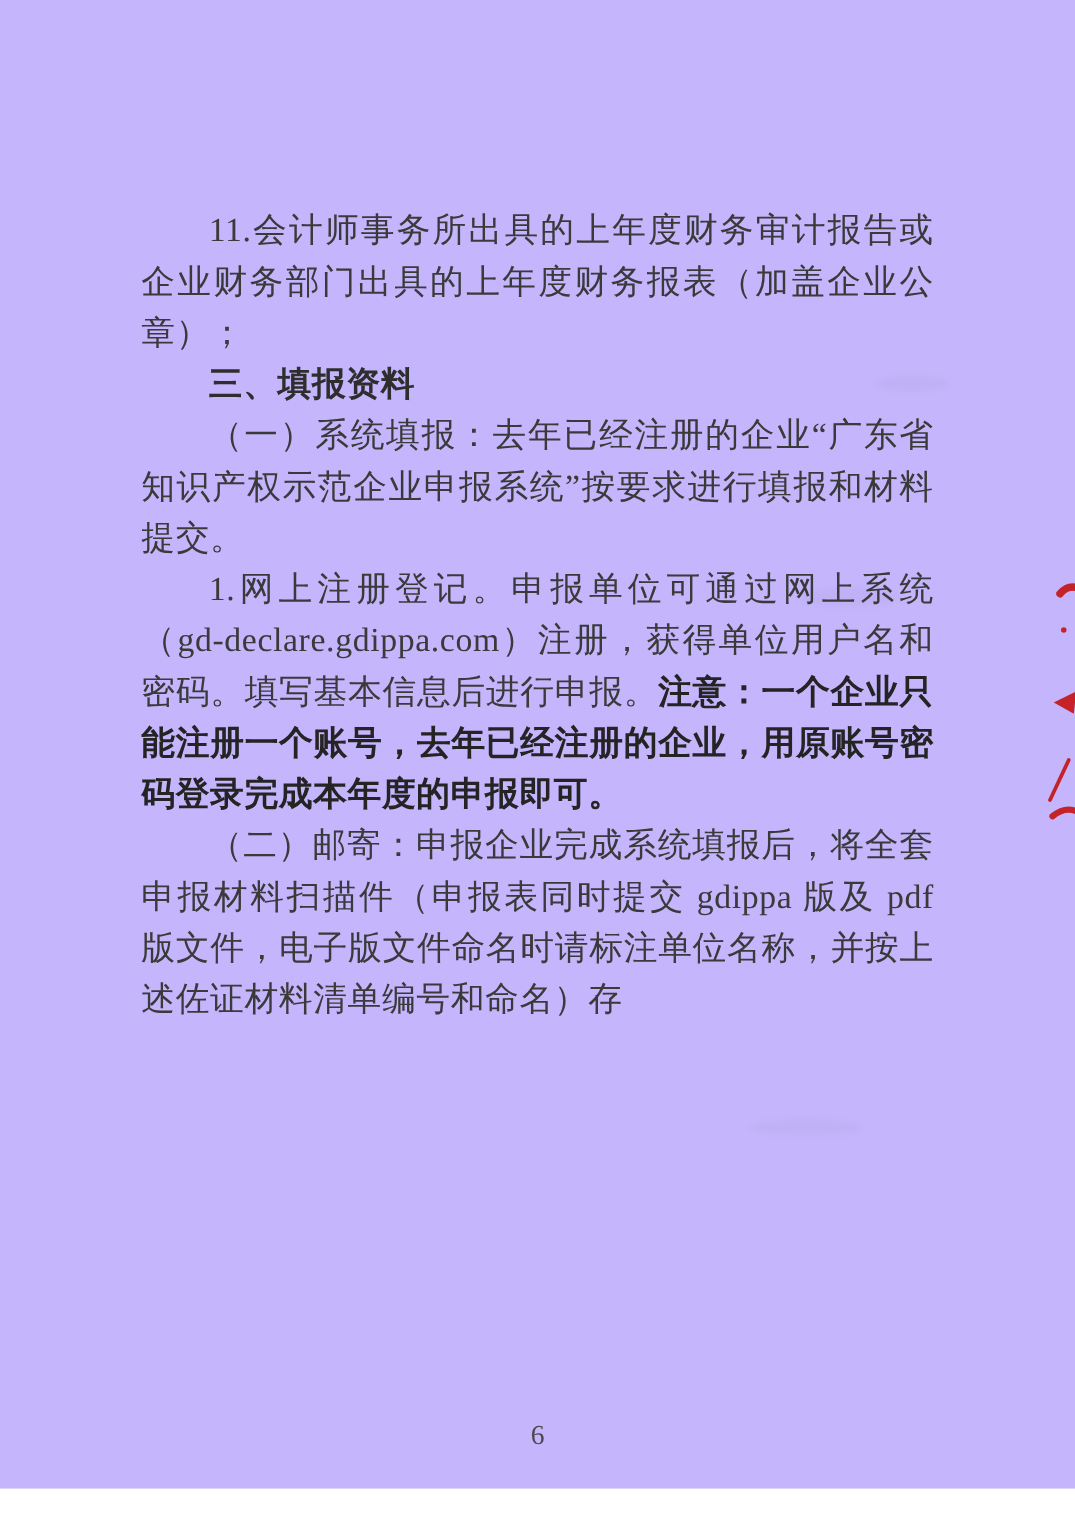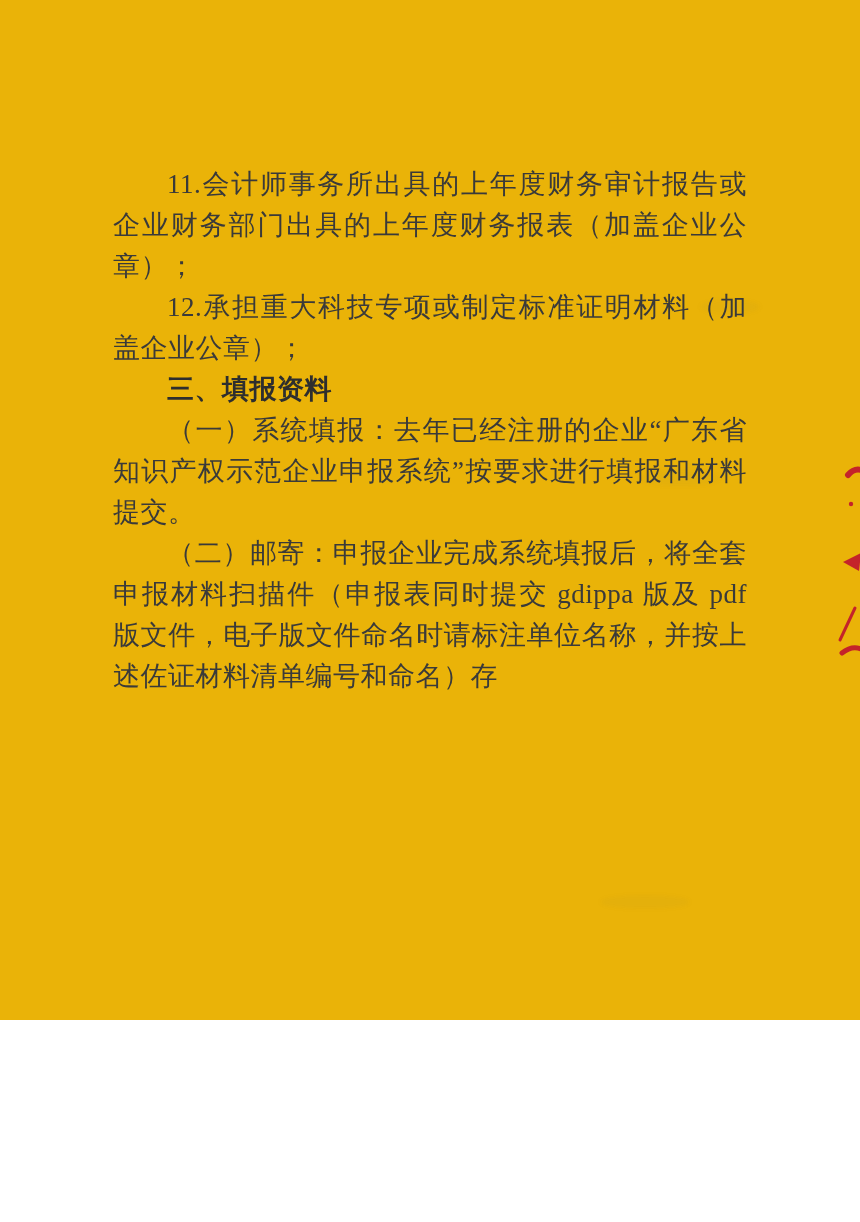--- a/index.html
+++ b/index.html
@@ -3,22 +3,22 @@
 <meta charset="utf-8">
 <style>
   html, body {
     margin: 0;
     padding: 0;
     background: #ffffff;
   }
   .page {
     position: relative;
     width: 860px;
-    height: 1020px;
-    background: #eab308;
+    height: 1191px;
+    background: #c4b5fd;
     overflow: hidden;
     font-family: "Liberation Serif", serif;
   }
   
   .smudge {
     position: absolute;
     border-radius: 50%;
     background: rgba(90, 90, 90, 0.04);
     filter: blur(2px);
   }
@@ -70,23 +70,25 @@
 <body>
 
 <div class="page">
 
   <div class="smudge" style="left:700px; top:300px; width:60px; height:14px;"></div>
   <div class="smudge" style="left:640px; top:470px; width:80px; height:16px;"></div>
   <div class="smudge" style="left:600px; top:895px; width:90px; height:14px;"></div>
 
   <div class="text-block">
     <p>11.会计师事务所出具的上年度财务审计报告或企业财务部门出具的上年度财务报表（加盖企业公章）；</p>
-    <p>12.承担重大科技专项或制定标准证明材料（加盖企业公章）；</p>
     <p class="section-heading">三、填报资料</p>
     <p>（一）系统填报：去年已经注册的企业“广东省知识产权示范企业申报系统”按要求进行填报和材料提交。</p>
+    <p>
+      <span>1.网上注册登记。申报单位可通过网上系统（gd-declare.gdippa.com）注册，获得单位用户名和密码。填写基本信息后进行申报。</span><span class="bold-note">注意：一个企业只能注册一个账号，去年已经注册的企业，用原账号密码登录完成本年度的申报即可。</span>
+    </p>
     <p>（二）邮寄：申报企业完成系统填报后，将全套申报材料扫描件（申报表同时提交 gdippa 版及 pdf 版文件，电子版文件命名时请标注单位名称，并按上述佐证材料清单编号和命名）存</p>
   </div>
 
   <svg class="red-marks" viewBox="0 0 22 205">
     <path d="M10,15 Q16,8 23,10" stroke="#c4232a" stroke-width="6" fill="none" stroke-linecap="round"></path>
     <circle cx="13" cy="44" r="2.2" fill="#c4232a"></circle>
     <polygon points="5,102 23,93 21,111" fill="#c4232a"></polygon>
     <path d="M2,180 L17,148" stroke="#c4232a" stroke-width="3" fill="none" stroke-linecap="round"></path>
     <path d="M4,193 Q14,185 23,189" stroke="#c4232a" stroke-width="5" fill="none" stroke-linecap="round"></path>
   </svg>

